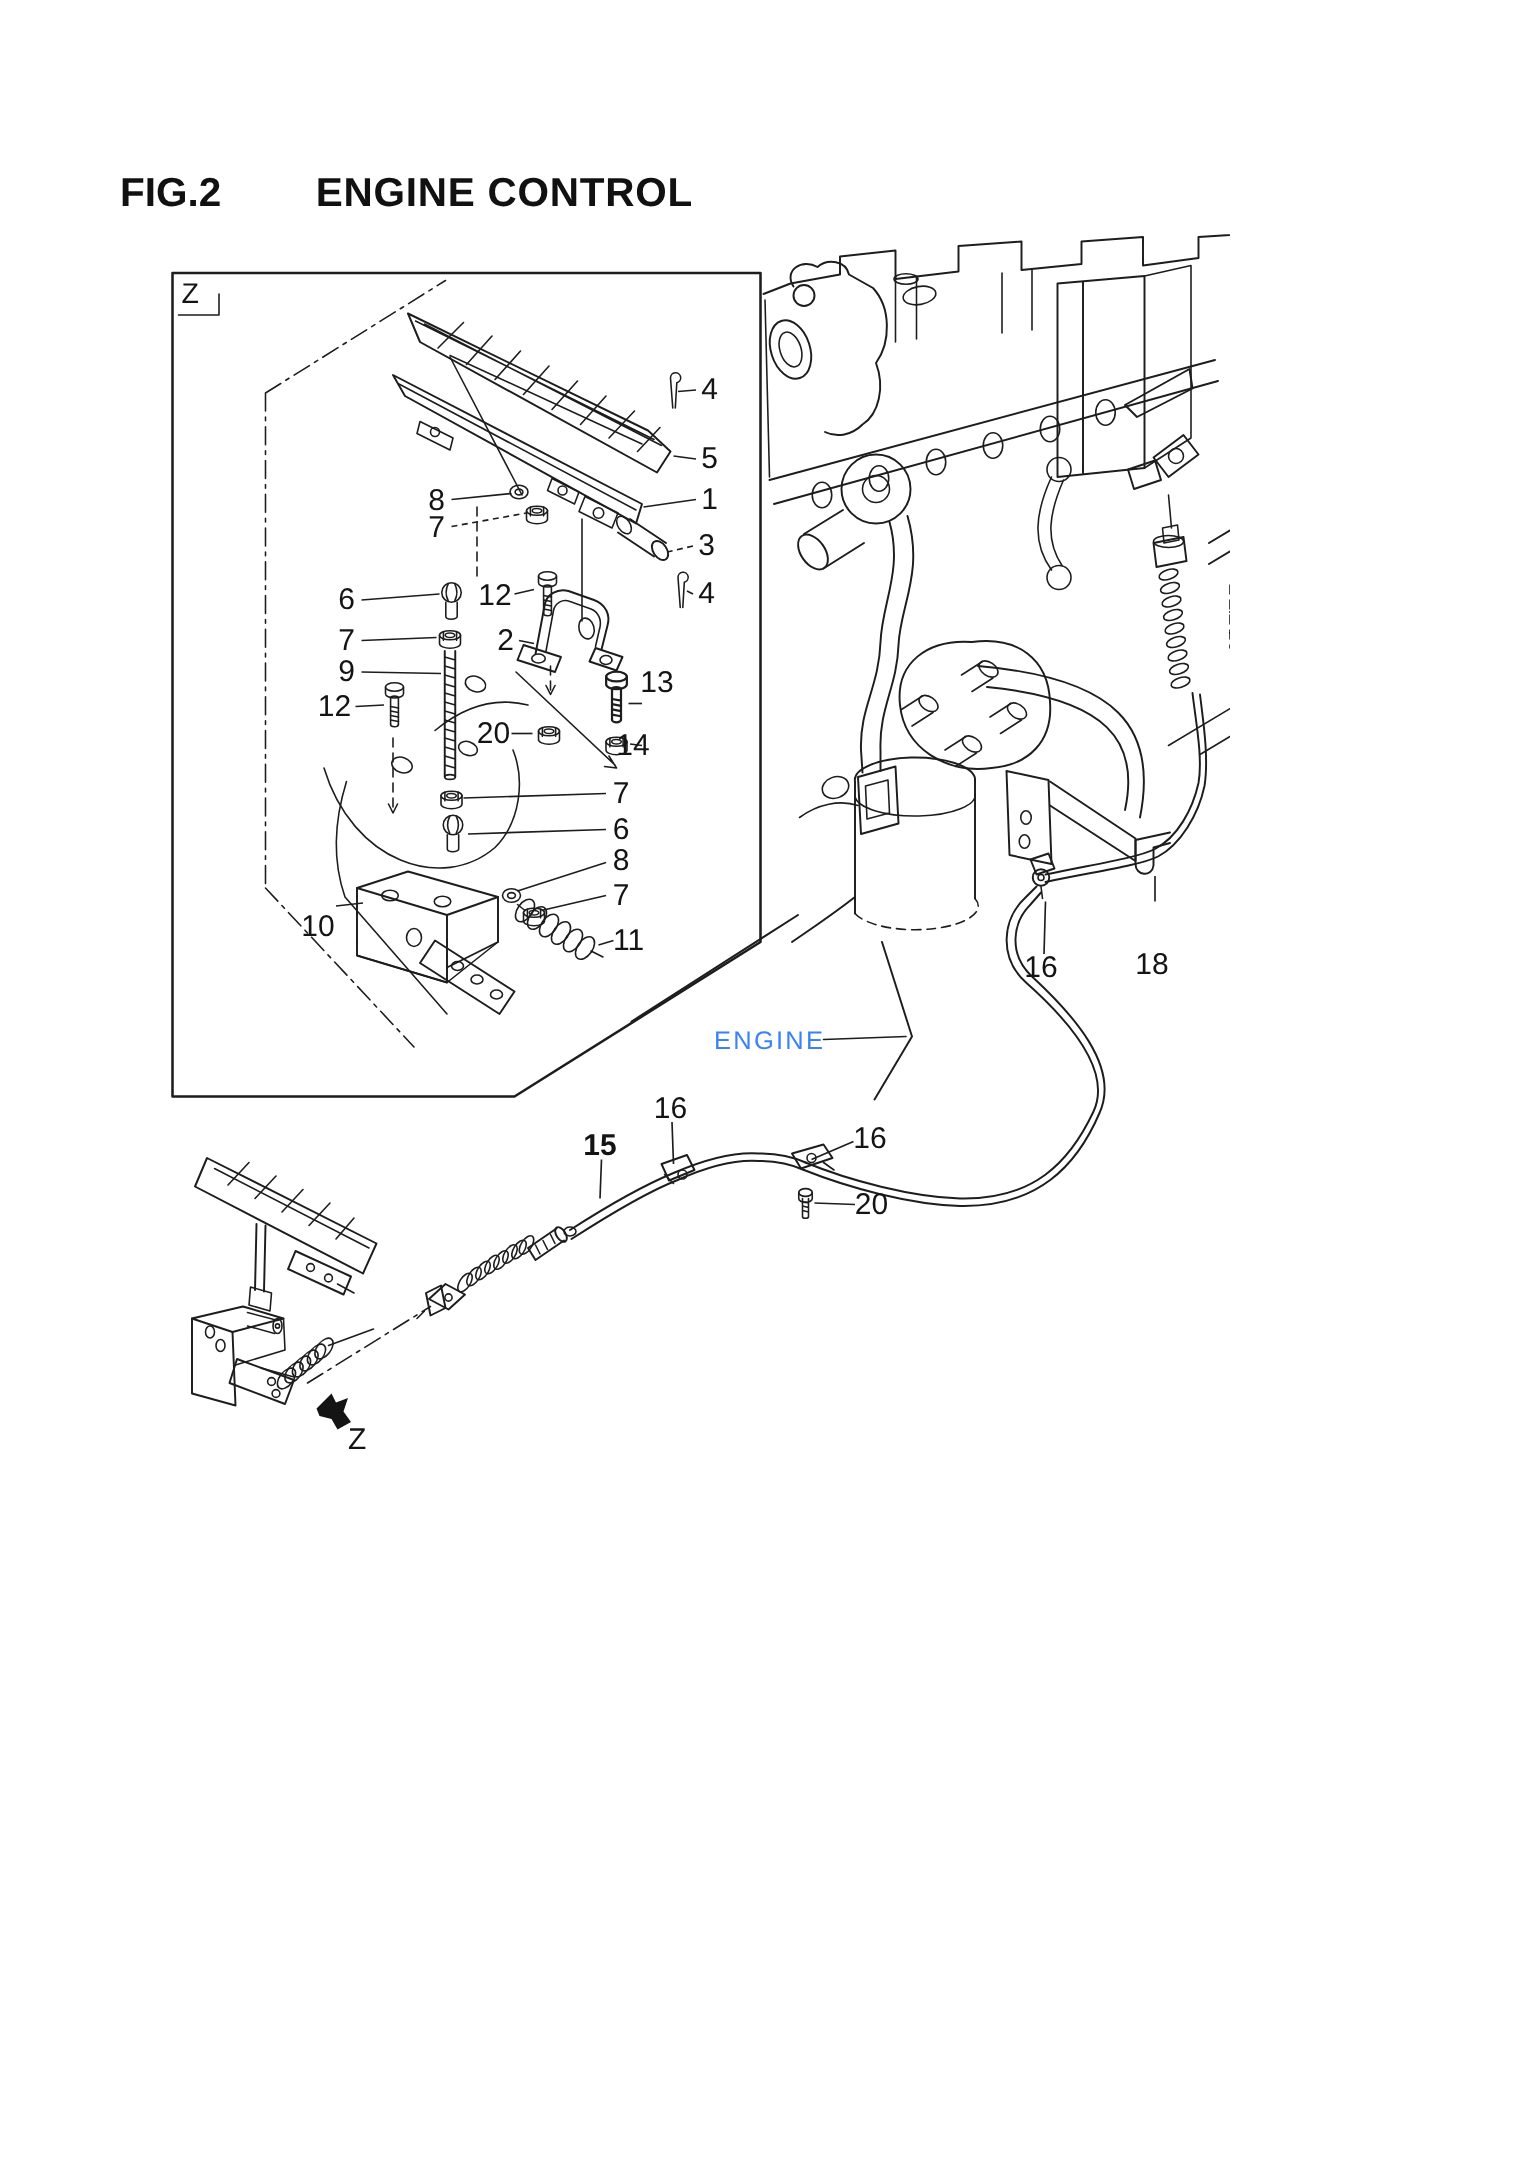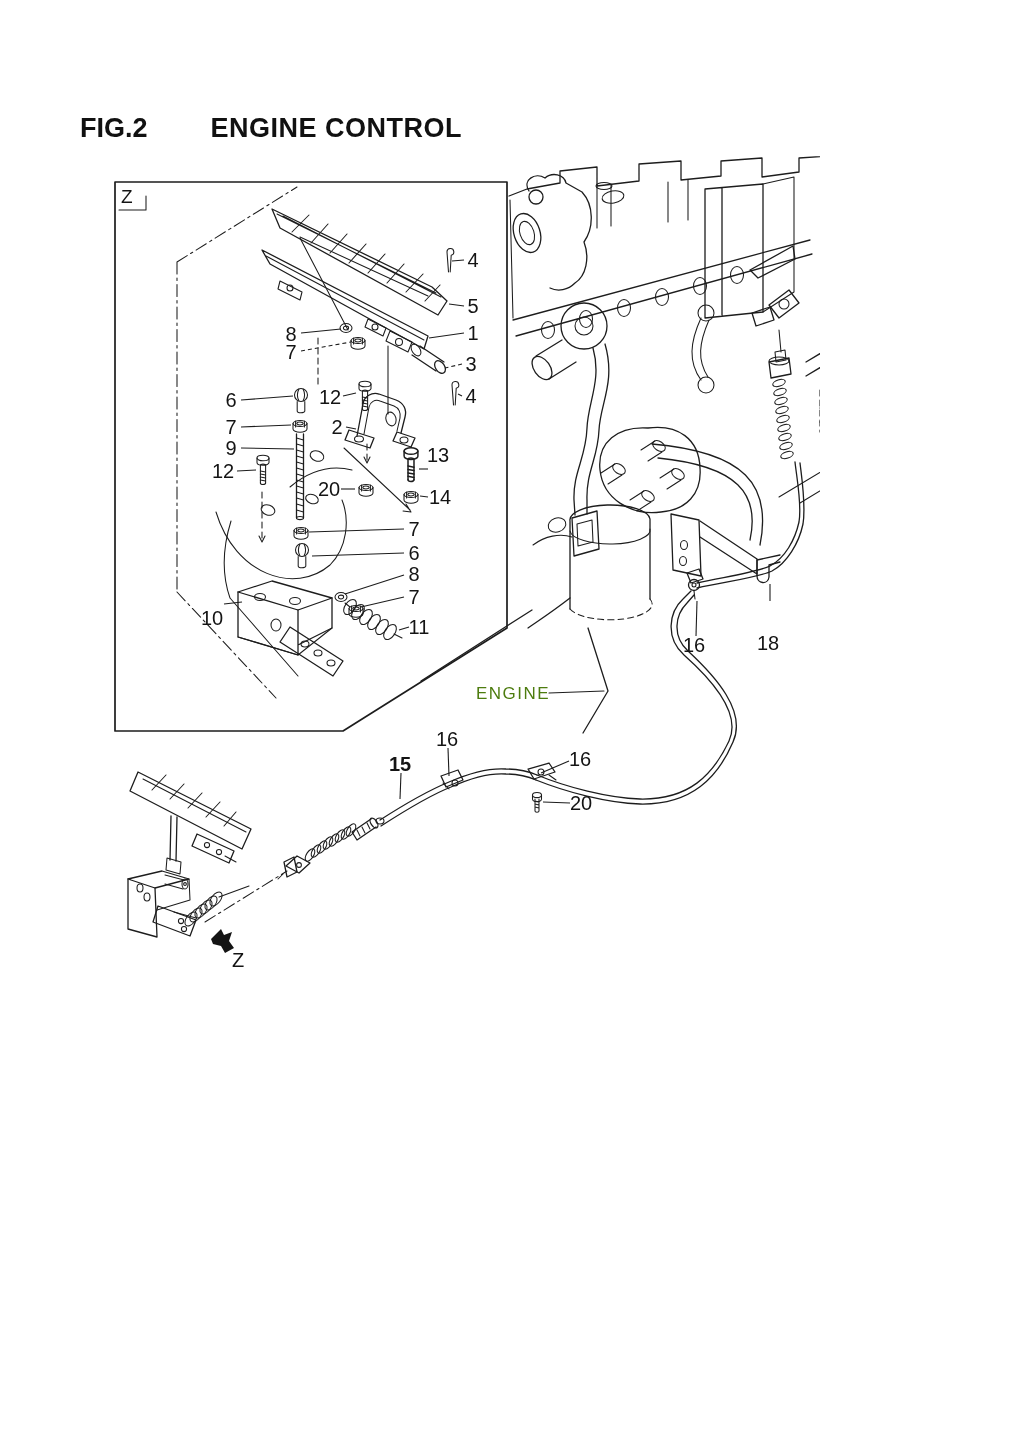--- a/index.html
+++ b/index.html
@@ -13,21 +13,21 @@
   .dash{stroke-dasharray:6,4;}
   .fillb{fill:#141414;stroke:none;}
   #title{position:absolute;left:80px;top:113px;font-weight:700;font-size:27px;white-space:nowrap;}
   #fig-no{display:inline-block;}
   #fig-title{display:inline-block;margin-left:63px;letter-spacing:0.5px;}
   .callout{position:absolute;transform:translate(-50%,-50%);font-size:20px;line-height:1;
            white-space:nowrap;color:#141414;}
   .marker{position:absolute;font-size:19px;font-weight:400;color:#141414;}
   #z-box-marker{left:121px;top:186px;}
   #z-arrow-marker{left:232px;top:949px;font-size:20px;}
-  #engine-caption{position:absolute;left:476px;top:684px;font-size:17px;letter-spacing:1.5px;color:#4d7c0f;}
+  #engine-caption{position:absolute;left:476px;top:684px;font-size:17px;letter-spacing:1.5px;color:#3b82f6;}
 </style>
 </head>
 <body>
 
 <div id="page">
 
   <div id="title">
     <span id="fig-no">FIG.2</span><span id="fig-title">ENGINE CONTROL</span>
   </div>
 
@@ -434,21 +434,21 @@
       <span class="callout" style="left: 471px; top: 364px;">3</span>
       <span class="callout" style="left: 471px; top: 396px;">4</span>
       <span class="callout" style="left: 231px; top: 400px;">6</span>
       <span class="callout" style="left: 330px; top: 397px;">12</span>
       <span class="callout" style="left: 231px; top: 427px;">7</span>
       <span class="callout" style="left: 337px; top: 427px;">2</span>
       <span class="callout" style="left: 231px; top: 448px;">9</span>
       <span class="callout" style="left: 223px; top: 471px;">12</span>
       <span class="callout" style="left: 438px; top: 455px;">13</span>
       <span class="callout" style="left: 329px; top: 489px;">20</span>
-      <span class="callout" style="left: 440px; top: 497px;">14</span>
+      <span class="callout" style="left: 422px; top: 497px;">14</span>
       <span class="callout" style="left: 414px; top: 529px;">7</span>
       <span class="callout" style="left: 414px; top: 553px;">6</span>
       <span class="callout" style="left: 414px; top: 574px;">8</span>
       <span class="callout" style="left: 414px; top: 597px;">7</span>
       <span class="callout" style="left: 212px; top: 618px;">10</span>
       <span class="callout" style="left: 419px; top: 627px;">11</span>
       <span class="callout" style="left: 400px; top: 764px; font-weight: bold;">15</span>
       <span class="callout" style="left: 447px; top: 739px;">16</span>
       <span class="callout" style="left: 580px; top: 759px;">16</span>
       <span class="callout" style="left: 581px; top: 803px;">20</span>

